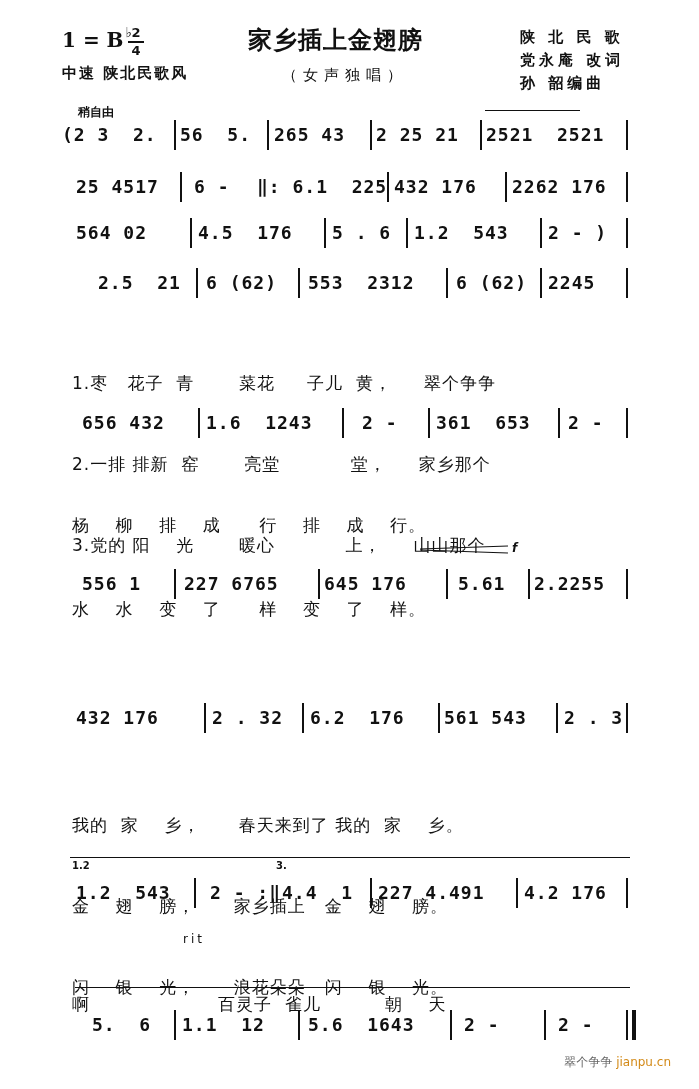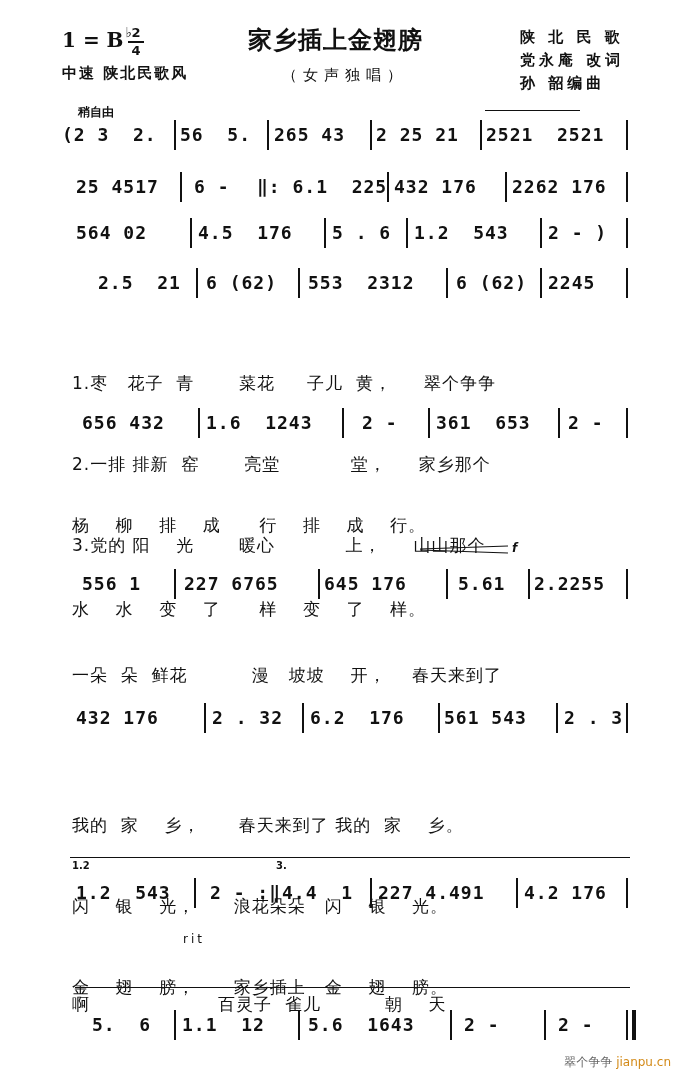--- a/index.html
+++ b/index.html
@@ -131,40 +131,39 @@
   <span class="bl" style="left:256px"></span>
   <span class="m" style="left:262px">645 176</span>
   <span class="bl" style="left:384px"></span>
   <span class="m" style="left:396px">5.61</span>
   <span class="bl" style="left:466px"></span>
   <span class="m" style="left:472px">2.2255</span>
   <span class="bl" style="left:564px"></span>
 </div>
 
 <div class="lyr" style="top:608px;line-height:27px">
-  <div>一朵  朵  鲜花          漫   坡坡    开，    春天来到了</div>
 </div>
 
 <div class="staff" style="top:707px">
   <span class="m" style="left:14px">432 176</span>
   <span class="bl" style="left:142px"></span>
   <span class="m" style="left:150px">2 . 32</span>
   <span class="bl" style="left:240px"></span>
   <span class="m" style="left:248px">6.2  176</span>
   <span class="bl" style="left:376px"></span>
   <span class="m" style="left:382px">561 543</span>
   <span class="bl" style="left:494px"></span>
   <span class="m" style="left:502px">2 . 3</span>
   <span class="bl" style="left:564px"></span>
 </div>
 
 <div class="lyr" style="top:758px;line-height:27px">
   <div>我的  家    乡，      春天来到了 我的  家    乡。</div>
+  <div>金    翅    膀，      家乡插上   金    翅    膀。</div>
   <div>闪    银    光，      浪花朵朵   闪    银    光。</div>
-  <div>金    翅    膀，      家乡插上   金    翅    膀。</div>
 </div>
 
 <div class="hline" style="left:70px;top:857px;width:560px"></div>
 <div class="abs small" style="left:72px;top:860px">1.2</div>
 <div class="abs small" style="left:276px;top:860px">3.</div>
 
 <div class="staff" style="top:882px">
   <span class="m" style="left:14px">1.2  543</span>
   <span class="bl" style="left:132px"></span>
   <span class="m" style="left:148px">2 - :‖</span>

